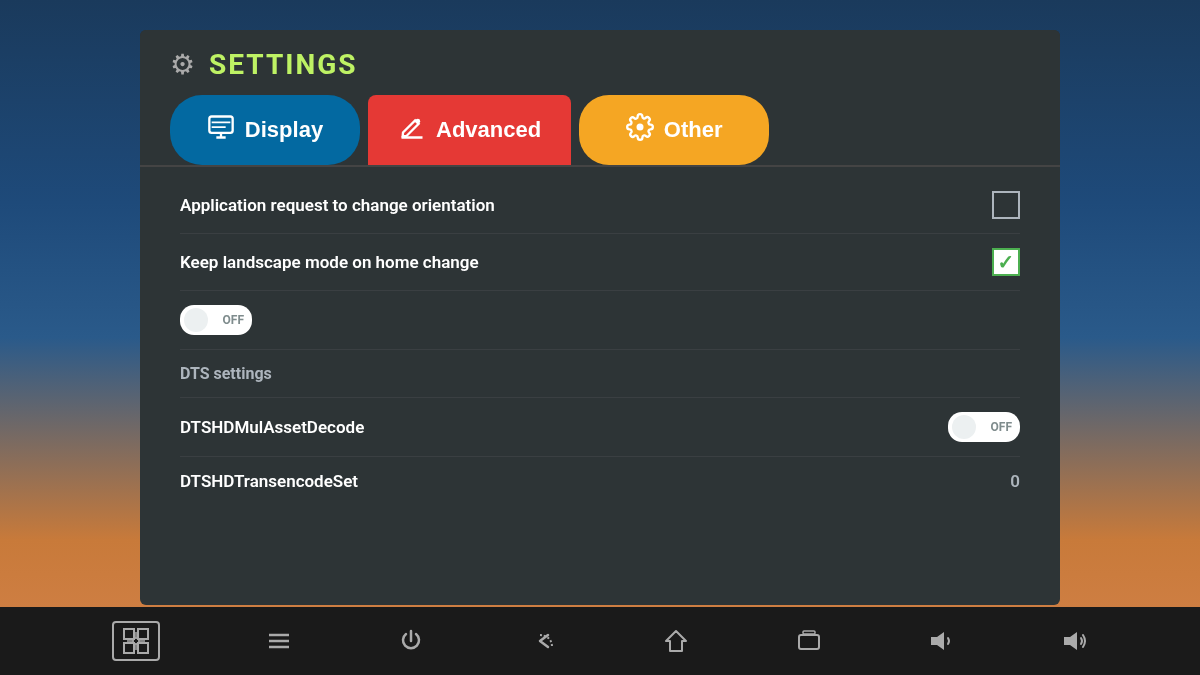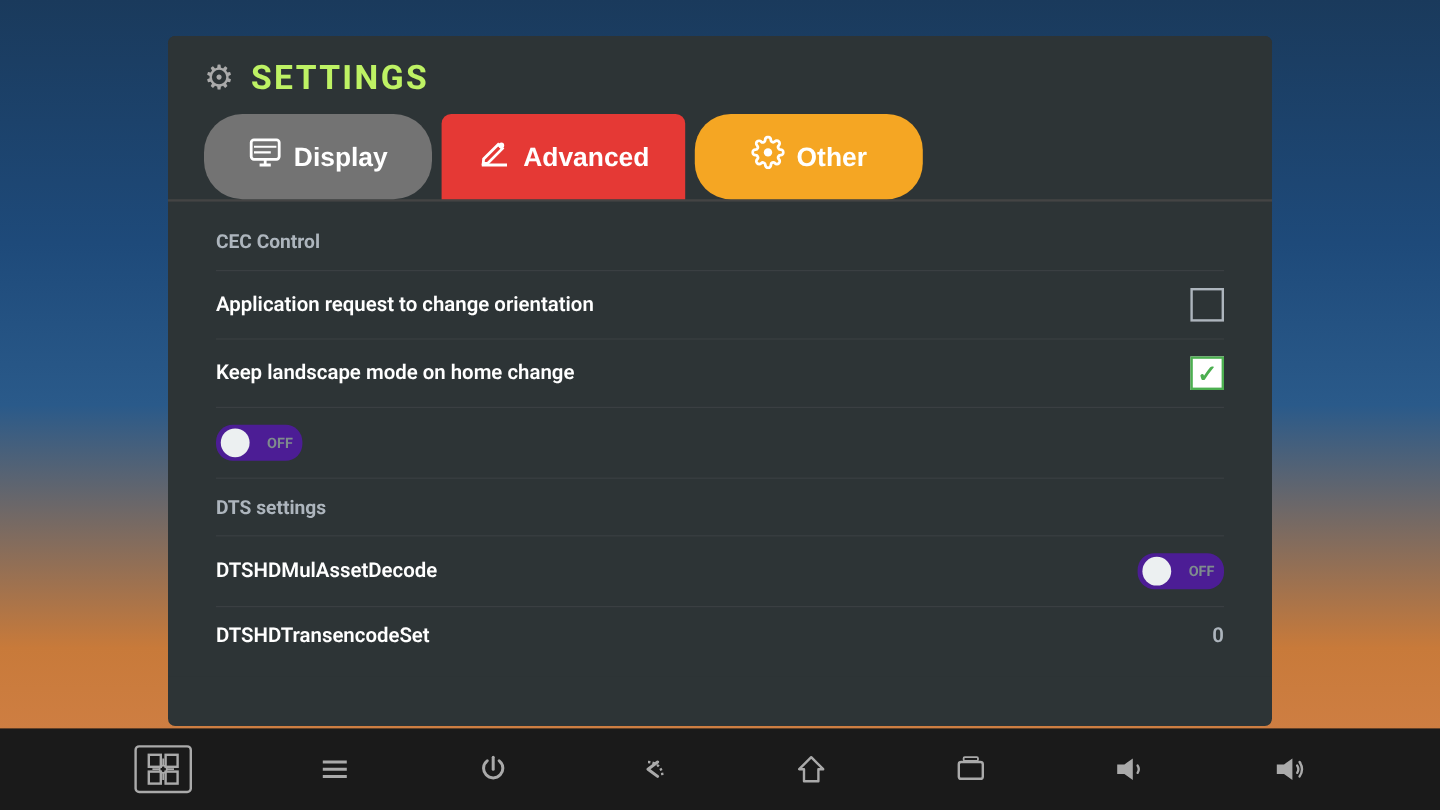--- a/index.html
+++ b/index.html
@@ -61,21 +61,21 @@
       border-radius: 8px 8px 0 0;
       font-size: 22px;
       font-weight: 600;
       color: #fff;
       cursor: pointer;
       min-width: 190px;
       margin-right: 8px;
     }
 
     .tab-network { background: #00bcd4; }
-    .tab-display { background: #737373; border-radius: 32px; }
+    .tab-display { background: #0369a1; border-radius: 32px; }
     .tab-advanced { background: #e53935; }
     .tab-other { background: #f5a623; border-radius: 30px; }
 
     .tab-icon {
       font-size: 24px;
     }
 
     .settings-content {
       background: #2d3436;
       padding: 10px 40px 10px 40px;
@@ -136,21 +136,21 @@
     .checkbox-checked::after {
       content: '✓';
       color: #4caf50;
       font-size: 20px;
       font-weight: 900;
       line-height: 1;
     }
 
     
     .toggle-off {
-      background: #4c1d95;
+      background: #ffffff;
       border-radius: 14px;
       width: 72px;
       height: 30px;
       display: flex;
       align-items: center;
       padding: 0 6px;
       position: relative;
       cursor: pointer;
     }
 
@@ -250,23 +250,20 @@
           <circle cx="12" cy="12" r="3" fill="white"></circle>
           <path d="M19.4 15a1.65 1.65 0 0 0 .33 1.82l.06.06a2 2 0 0 1-2.83 2.83l-.06-.06a1.65 1.65 0 0 0-1.82-.33 1.65 1.65 0 0 0-1 1.51V21a2 2 0 0 1-4 0v-.09A1.65 1.65 0 0 0 9 19.4a1.65 1.65 0 0 0-1.82.33l-.06.06a2 2 0 0 1-2.83-2.83l.06-.06A1.65 1.65 0 0 0 4.68 15a1.65 1.65 0 0 0-1.51-1H3a2 2 0 0 1 0-4h.09A1.65 1.65 0 0 0 4.6 9a1.65 1.65 0 0 0-.33-1.82l-.06-.06a2 2 0 0 1 2.83-2.83l.06.06A1.65 1.65 0 0 0 9 4.68a1.65 1.65 0 0 0 1-1.51V3a2 2 0 0 1 4 0v.09a1.65 1.65 0 0 0 1 1.51 1.65 1.65 0 0 0 1.82-.33l.06-.06a2 2 0 0 1 2.83 2.83l-.06.06A1.65 1.65 0 0 0 19.4 9a1.65 1.65 0 0 0 1.51 1H21a2 2 0 0 1 0 4h-.09a1.65 1.65 0 0 0-1.51 1z" fill="none" stroke="white" stroke-width="2"></path>
         </svg>
       </span>
       <span>Other</span>
     </button>
   </div>
 
   <div class="settings-content">
 
-    <div class="setting-row">
-      <span class="setting-label section-header">CEC Control</span>
-    </div>
 
     <div class="setting-row">
       <span class="setting-label">Application request to change orientation</span>
       <div class="checkbox-unchecked"></div>
     </div>
 
     <div class="setting-row">
       <span class="setting-label">Keep landscape mode on home change</span>
       <div class="checkbox-checked"></div>
     </div>

